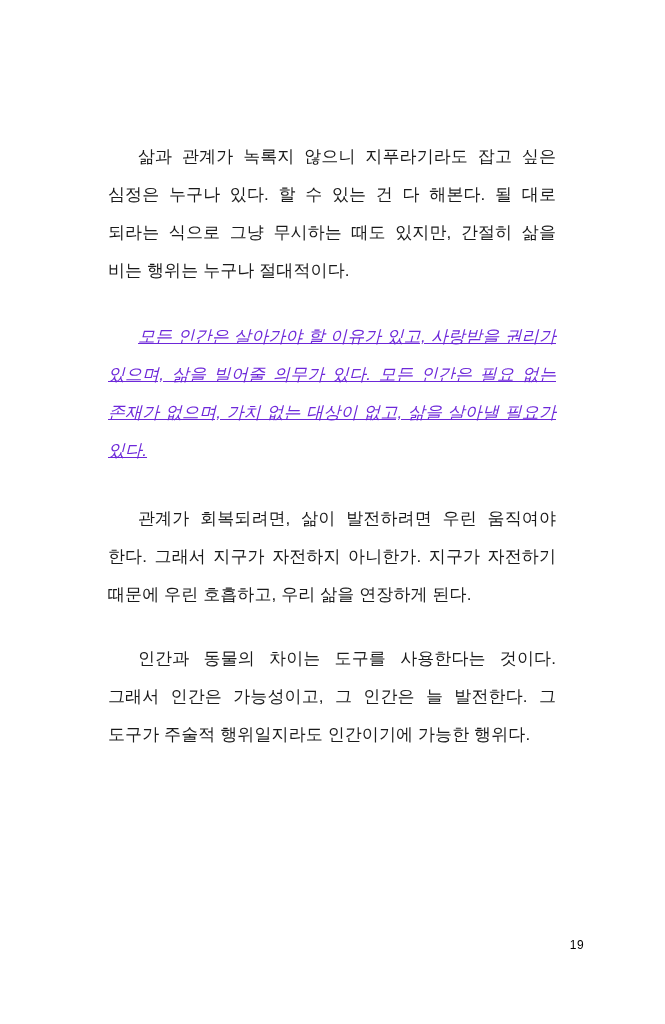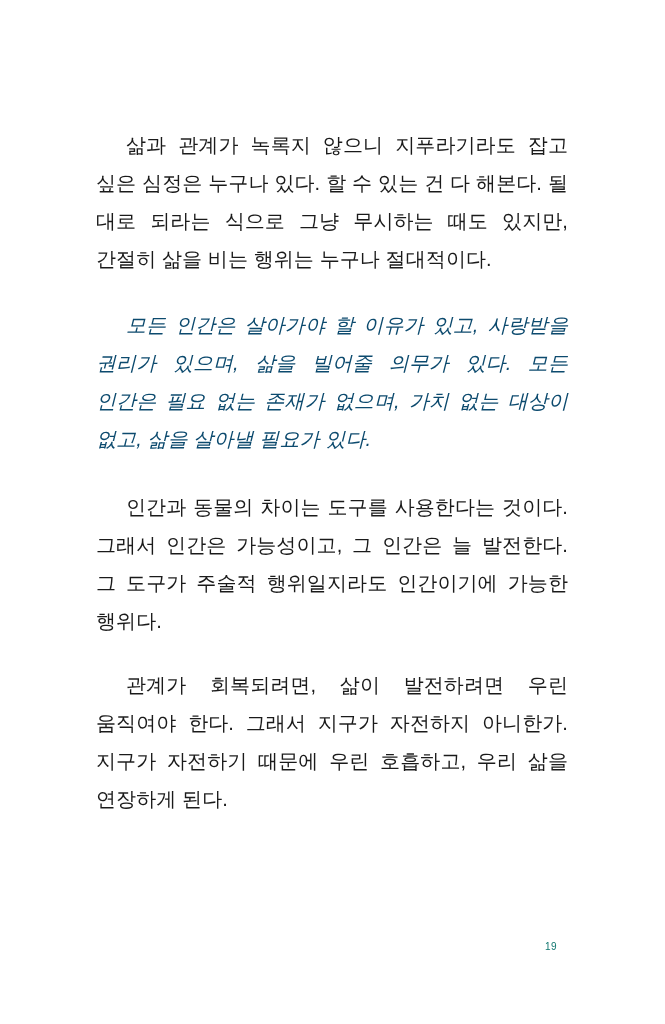--- a/index.html
+++ b/index.html
@@ -19,57 +19,58 @@
     box-sizing: border-box;
     overflow: hidden;
   }
   .content {
     position: absolute;
     left: 96px;
     top: 126px;
     width: 472px;
   }
   p {
-    margin: 0;
-    font-size: 20px;
+    margin: 12px;
+    font-size: 17px;
     line-height: 38px;
     color: #1a1a1a;
     text-align: justify;
     text-justify: inter-character;
     letter-spacing: 0.1px;
     word-break: keep-all;
   }
   p.body-para {
     text-indent: 30px;
   }
   p + p {
     margin-top: 26px;
   }
   p.quote {
-    color: #0c4a6e;
+    color: #6d28d9;
     font-style: italic;
     text-indent: 30px;
     margin-top: 28px;
+    text-decoration: underline;
   }
   p.quote + p {
     margin-top: 30px;
   }
   .folio {
     position: absolute;
-    right: 108px;
+    right: 81px;
     bottom: 72px;
-    font-size: 10px;
-    color: #0f766e;
+    font-size: 12px;
+    color: #000000;
     letter-spacing: 0.4px;
   }
 </style>
 </head>
 <body>
 
 <div class="page">
   <div class="content">
     <p class="body-para">삶과 관계가 녹록지 않으니 지푸라기라도 잡고 싶은 심정은 누구나 있다. 할 수 있는 건 다 해본다. 될 대로 되라는 식으로 그냥 무시하는 때도 있지만, 간절히 삶을 비는 행위는 누구나 절대적이다.</p>
     <p class="quote">모든 인간은 살아가야 할 이유가 있고, 사랑받을 권리가 있으며, 삶을 빌어줄 의무가 있다. 모든 인간은 필요 없는 존재가 없으며, 가치 없는 대상이 없고, 삶을 살아낼 필요가 있다.</p>
+    <p class="body-para">관계가 회복되려면, 삶이 발전하려면 우린 움직여야 한다. 그래서 지구가 자전하지 아니한가. 지구가 자전하기 때문에 우린 호흡하고, 우리 삶을 연장하게 된다.</p>
     <p class="body-para">인간과 동물의 차이는 도구를 사용한다는 것이다. 그래서 인간은 가능성이고, 그 인간은 늘 발전한다. 그 도구가 주술적 행위일지라도 인간이기에 가능한 행위다.</p>
-    <p class="body-para">관계가 회복되려면, 삶이 발전하려면 우린 움직여야 한다. 그래서 지구가 자전하지 아니한가. 지구가 자전하기 때문에 우린 호흡하고, 우리 삶을 연장하게 된다.</p>
   </div>
   <div class="folio">19</div>
 </div>
 
 </body></html>

